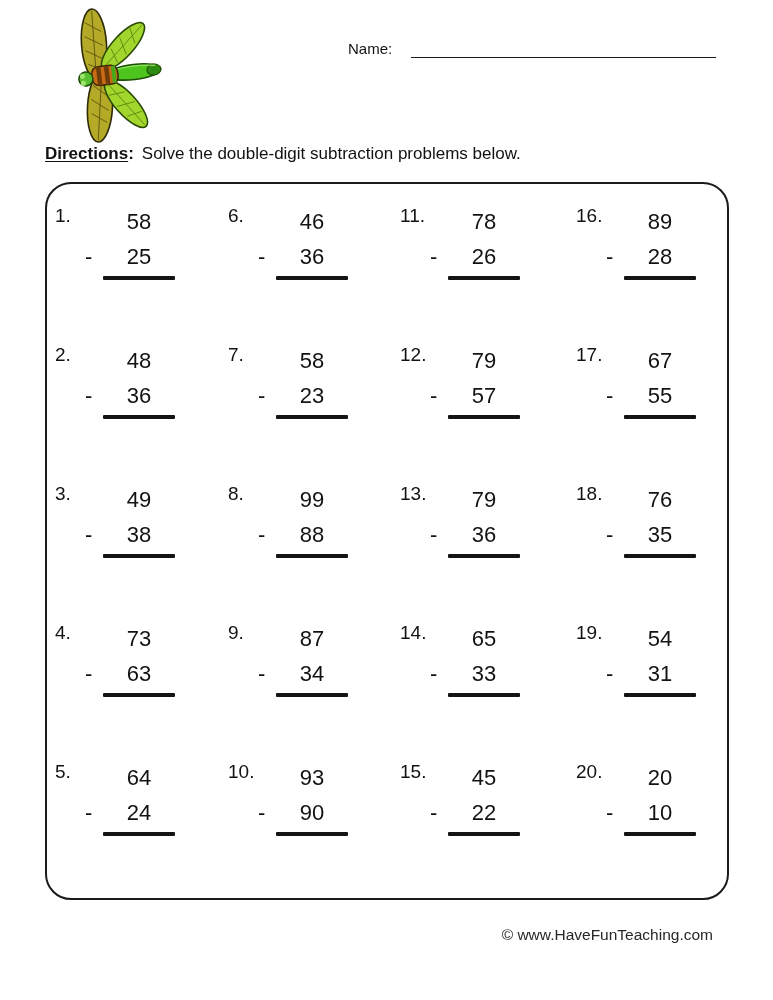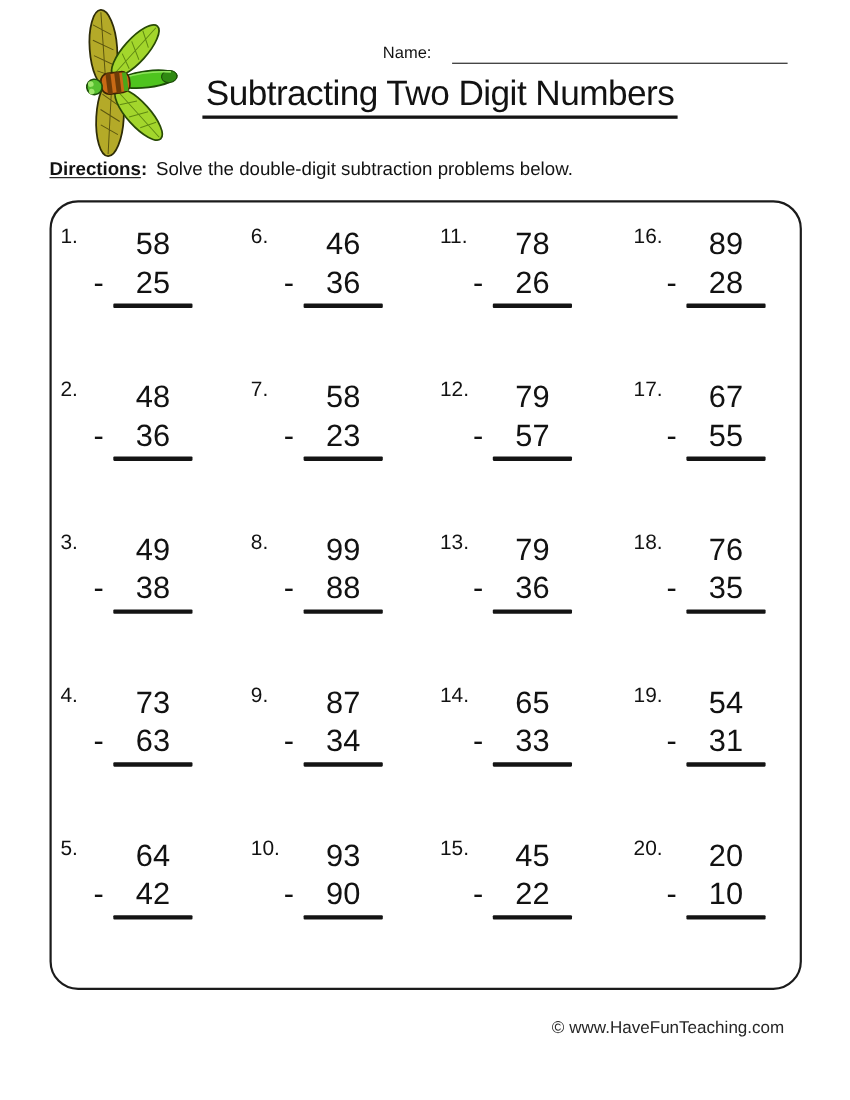--- a/index.html
+++ b/index.html
@@ -37,21 +37,21 @@
     border:2.6px solid #1b1b1b; border-radius:26px;
   }
   .grid {
     display:grid;
     grid-template-columns:173px 172px 176px 1fr;
     grid-auto-rows:139px;
     padding:20px 0 0 8px;
   }
   .problem { display:flex; align-items:flex-start; }
   .p-num { font-size:19px; width:42px; padding-top:1px; }
-  .p-body { width:72px; margin-left:6px; text-align:center; font-size:28px; line-height:35px; position:relative; }
+  .p-body { width:72px; margin-left:6px; text-align:center; font-size:22px; line-height:35px; position:relative; }
   .p-bottom { position:relative; }
   .minus { position:absolute; left:-18px; top:0; }
   .p-line { height:4px; background:#141414; margin-top:2px; border-radius:1px; }
 
   
   .footer { position:absolute; top:926px; right:60px; font-size:15.5px; color:#272727; }
 </style>
 </head>
 <body>
 
@@ -96,21 +96,20 @@
     <circle cx="27" cy="79" r="2.6" fill="#9ee66a"></circle>
   </g>
 </svg>
 
 <div class="name-row">
   <span class="name-label">Name:</span>
   <span class="name-line"></span>
 </div>
 
 <div class="title-wrap">
-  <div><span class="title">Subtracting Two Digit Numbers</span></div>
 </div>
 
 <div class="directions">
   <span class="dir-label">Directions</span><span class="dir-punct">:</span><span class="dir-text">Solve the double-digit subtraction problems below.</span>
 </div>
 
 <div class="box">
   <div class="grid">
 
     <div class="problem">
@@ -254,21 +253,21 @@
         <div>54</div>
         <div class="p-bottom"><span class="minus">-</span><span>31</span></div>
         <div class="p-line"></div>
       </div>
     </div>
 
     <div class="problem">
       <span class="p-num">5.</span>
       <div class="p-body">
         <div>64</div>
-        <div class="p-bottom"><span class="minus">-</span><span>42</span></div>
+        <div class="p-bottom"><span class="minus">-</span><span>24</span></div>
         <div class="p-line"></div>
       </div>
     </div>
 
     <div class="problem">
       <span class="p-num">10.</span>
       <div class="p-body">
         <div>93</div>
         <div class="p-bottom"><span class="minus">-</span><span>90</span></div>
         <div class="p-line"></div>

